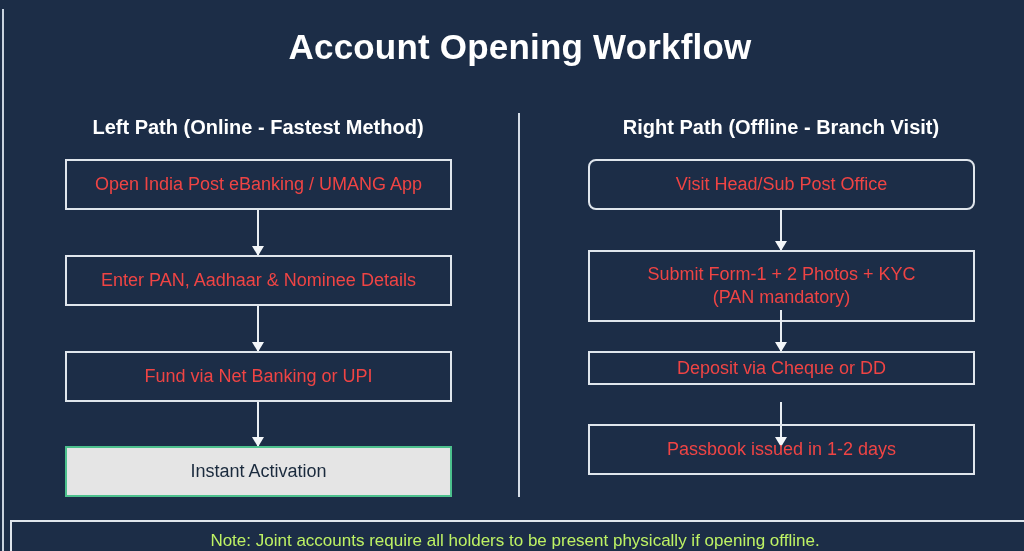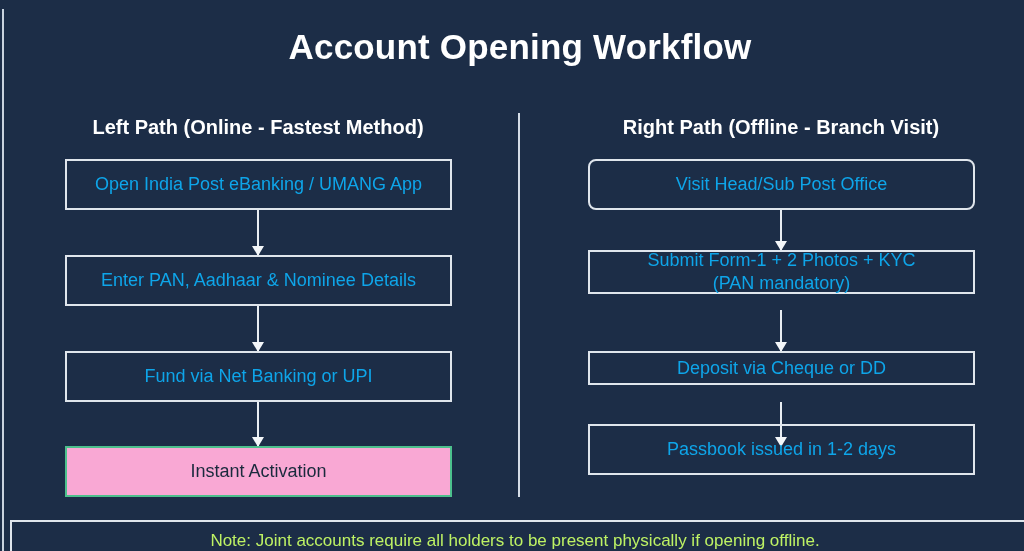--- a/index.html
+++ b/index.html
@@ -59,27 +59,27 @@
   .step {
     position: absolute;
     box-sizing: border-box;
     border: 2px solid #dfe5ec;
     display: flex;
     align-items: center;
     justify-content: center;
     text-align: center;
     font-size: 18px;
     line-height: 23px;
-    color: #0ea5e9;
+    color: #ef4444;
     background: transparent;
   }
   .step.left { left: 65px; width: 387px; }
   .step.right { left: 588px; width: 387px; }
   .step.highlight {
-    background: #f9a8d4;
+    background: #e5e5e5;
     border-color: #4cc08d;
     color: #1a2a3d;
   }
   .arrow {
     position: absolute;
     width: 2px;
     background: #e8edf2;
   }
   .arrow::after {
     content: "";
@@ -145,21 +145,21 @@
 
   <div class="divider"></div>
 
   <div class="col-heading right">Right Path (Offline - Branch Visit)</div>
 
   <div class="step right" style="top:150px;height:51px;border-radius:8px;">
     <span>Visit Head/Sub Post Office</span>
   </div>
   <div class="arrow right" style="top:201px;height:40px;"></div>
 
-  <div class="step right" style="top:241px;height:44px;flex-direction:column;">
+  <div class="step right" style="top:241px;height:72px;flex-direction:column;">
     <span>Submit Form-1 + 2 Photos + KYC</span>
     <span>(PAN mandatory)</span>
   </div>
   <div class="arrow right" style="top:301px;height:41px;"></div>
 
   <div class="step right" style="top:342px;height:34px;">
     <span>Deposit via Cheque or DD</span>
   </div>
   <div class="arrow right" style="top:393px;height:44px;"></div>
 

